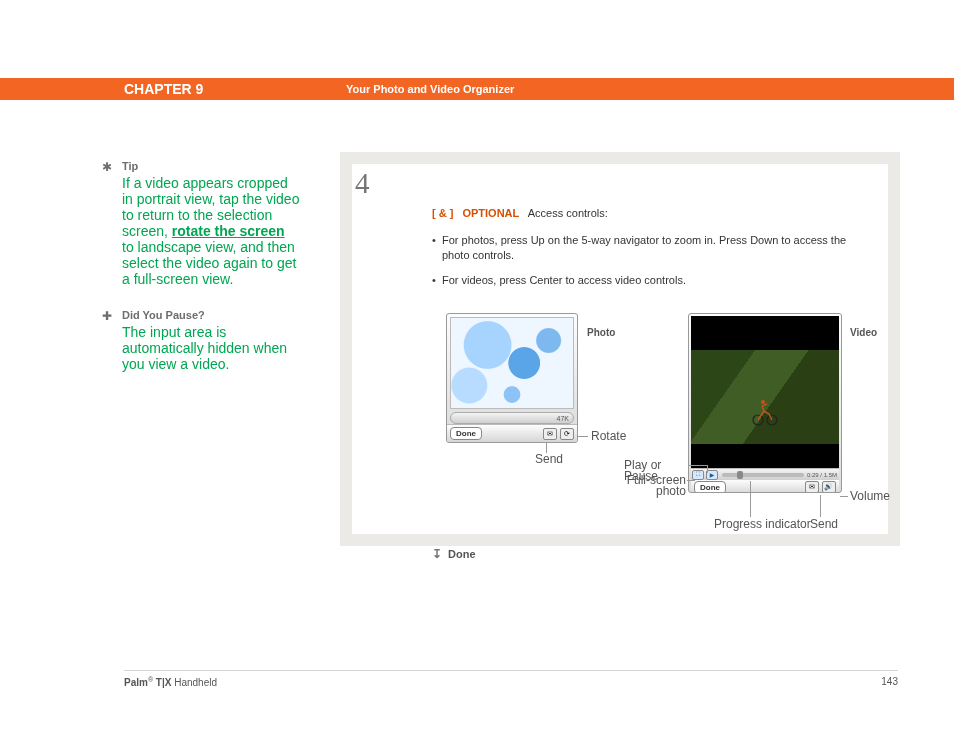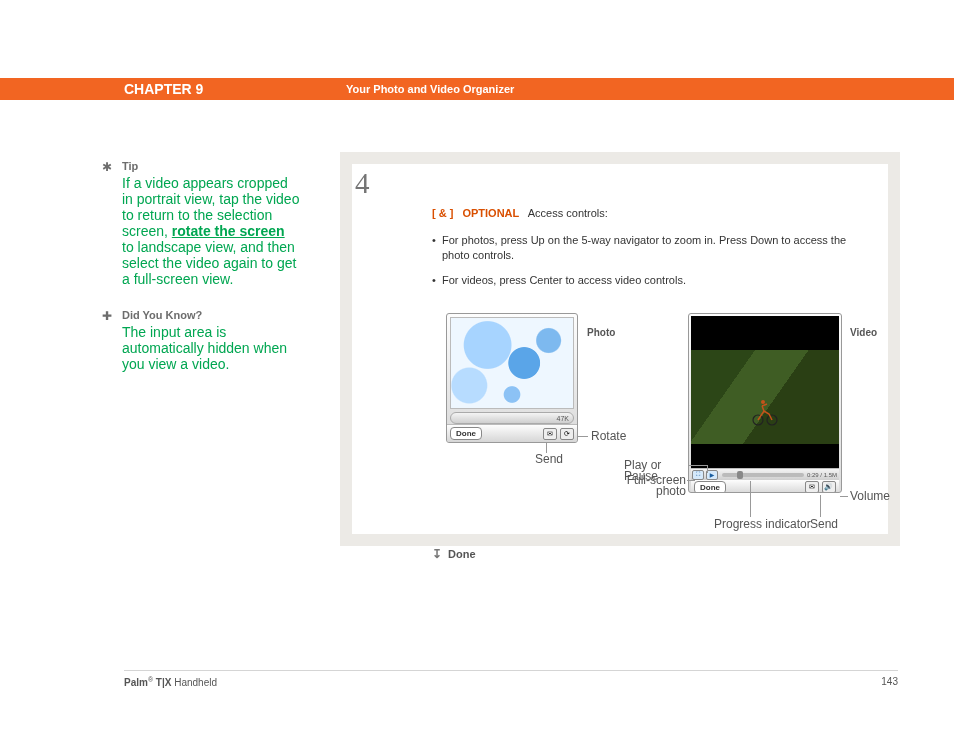--- a/index.html
+++ b/index.html
@@ -127,21 +127,21 @@
       <div class="tip-body">
         <div class="tip-heading">Tip</div>
         <div class="tip-text">
           <span>If a video appears cropped in portrait view, tap the video to return to the selection screen, </span><a class="tip-link">rotate the screen</a><span> to landscape view, and then select the video again to get a full-screen view.</span>
         </div>
       </div>
     </div>
     <div class="tip-block">
       <div class="tip-icon">✚</div>
       <div class="tip-body">
-        <div class="tip-heading">Did You Know?</div>
+        <div class="tip-heading">Did You Pause?</div>
         <div class="tip-text">The input area is automatically hidden when you view a video.</div>
       </div>
     </div>
   </div>
 
   <div class="panel">
     <div class="panel-inner">
       <div class="step-num">4</div>
       <div class="content-col">
         <div class="opt-line">

